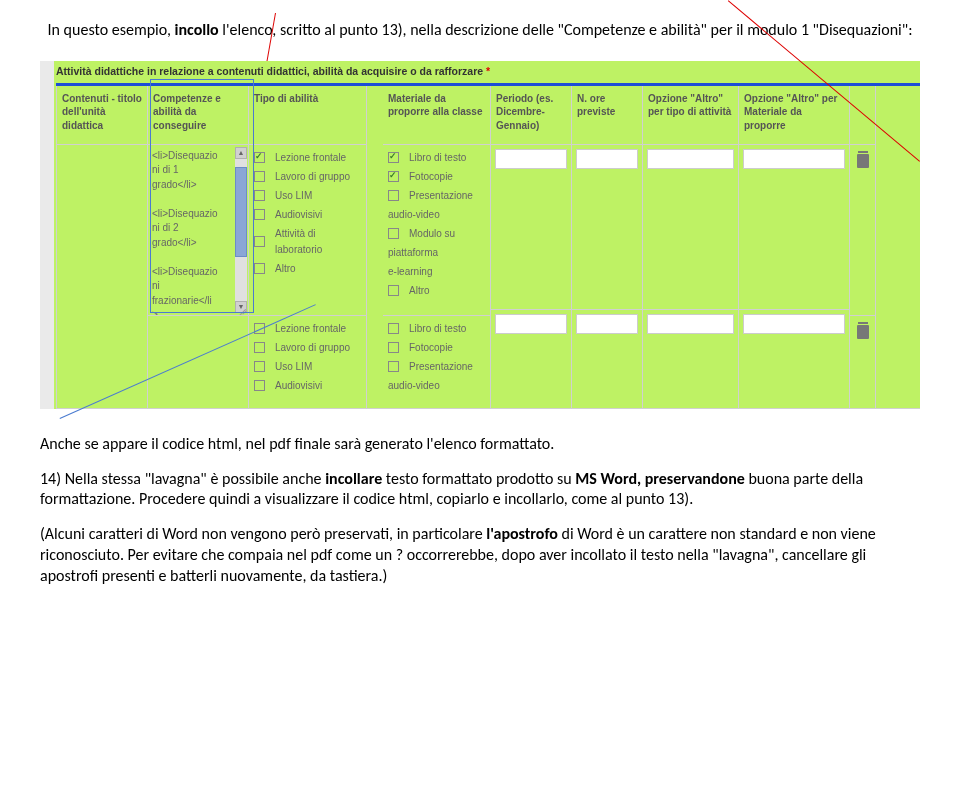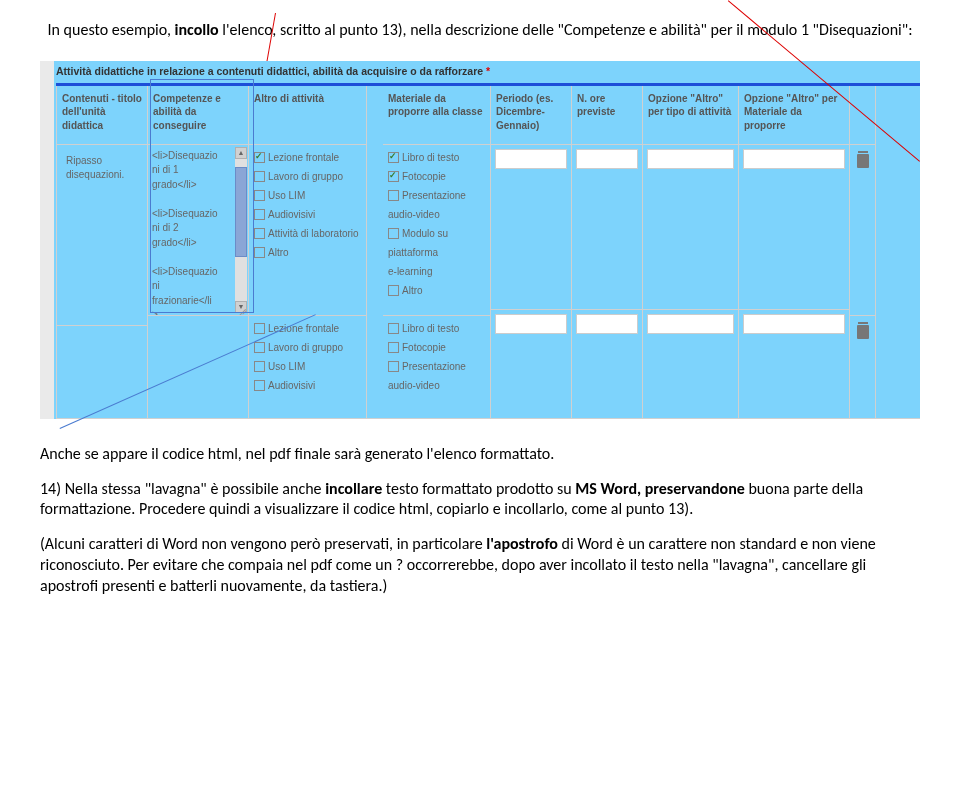--- a/index.html
+++ b/index.html
@@ -15,21 +15,21 @@
     line-height: 1.3;
     margin-bottom: 20px;
     text-align: center;
   }
   .intro b { font-weight: bold; }
   .screenshot-wrapper {
     position: relative;
     margin: 10px 0 25px 0;
   }
   .screenshot {
-    background: #7dd3fc;
+    background: #bef264;
     font-family: Helvetica, Arial, sans-serif;
     font-size: 10px;
     color: #555;
     position: relative;
   }
   .section-title {
     font-size: 10.5px;
     font-weight: bold;
     color: #333;
     padding: 4px 0 6px 16px;
@@ -116,21 +116,21 @@
     height: 90px;
     background: #8aa6d6;
     border: 1px solid #6b8cc7;
     box-sizing: border-box;
   }
   .scroll-arrow.bottom { position: absolute; bottom:0; left:0; right:0; }
 
   .chkline {
     display: flex;
     align-items: center;
-    gap: 3px;
+    gap: 10px;
     margin-bottom: 3px;
   }
   .chk {
     width: 9px; height: 9px;
     border: 1px solid #888;
     display: inline-block;
     position: relative;
     flex-shrink: 0;
   }
   .chk.checked::after {
@@ -252,25 +252,20 @@
   <div class="screenshot">
     <div class="leftgrey"></div>
     <div class="section-title">
       <span>Attività didattiche in relazione a contenuti didattici, abilità da acquisire o da rafforzare</span> <span class="req">*</span>
     </div>
 
     <div class="tbl">
 
       <div class="col c1">
         <div class="colhead">Contenuti - titolo dell'unità didattica</div>
-        <div class="rowbody">
-          <div class="cell textarea-box" style="height:170px">
-            <div class="textarea-content">Ripasso disequazioni.</div>
-          </div>
-        </div>
         <div class="rowbody row2">
           <div class="cell textarea-box"></div>
         </div>
       </div>
 
       <div class="col c2">
         <div class="colhead">Competenze e abilità da conseguire</div>
         <div class="rowbody">
           <div class="cell textarea-box" style="height:170px;padding:0">
             <div class="textarea-content" style="padding:4px 14px 4px 4px">&lt;li&gt;Disequazio
@@ -293,21 +288,21 @@
             </div>
             <div class="resize-handle"></div>
           </div>
         </div>
         <div class="rowbody row2">
           <div class="cell textarea-box"></div>
         </div>
       </div>
 
       <div class="col c3">
-        <div class="colhead">Altro di attività</div>
+        <div class="colhead">Tipo di abilità</div>
         <div class="rowbody">
           <div class="cell" style="height:160px" id="tipo1">
               <div class="chkline">
                 <span class="chk checked"></span>
                 <span>Lezione frontale</span>
               </div>
               <div class="chkline">
                 <span class="chk"></span>
                 <span>Lavoro di gruppo</span>
               </div>

